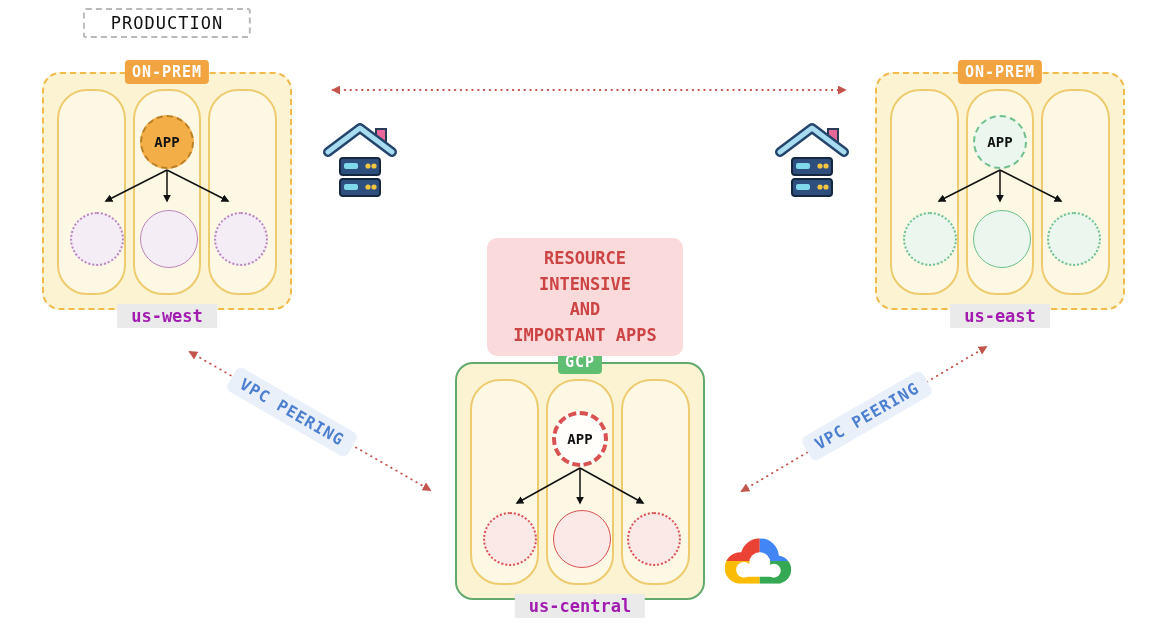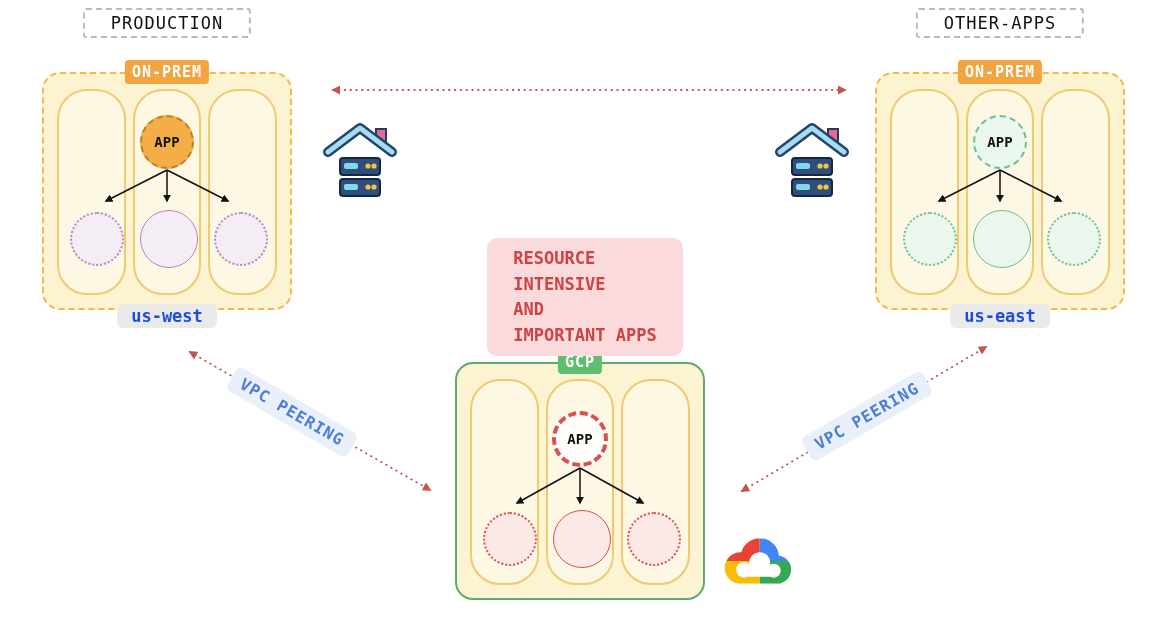--- a/index.html
+++ b/index.html
@@ -50,28 +50,28 @@
   .pos-1 { left:26px;  top:138px; }
   .pos-2 { left:96px;  top:136px; width:58px; height:58px; }
   .pos-3 { left:170px; top:138px; }
   .zone-center .pos-1, .zone-center .pos-3 { top:148px; }
   .zone-center .pos-2 { top:146px; }
   .c-purple { border-color:var(--purple-border,#BA85BC); background:var(--purple-bg,#F5EDF6); }
   .c-green  { border-color:var(--green-circle-border,#6FC08C); background:var(--green-circle-bg,#EAF6EE); }
   .c-red    { border-color:var(--red-circle-border,#D95151); background:var(--red-circle-bg,#FBE9E8); }
 
   .region-pill { position:absolute; bottom:-20px; left:50%; transform:translateX(-50%);
-    background:var(--pill-bg,#EAEAEA); border-radius:6px; padding:2px 14px;
-    font-weight:bold; font-size:17px; color:#1d4ed8; white-space:nowrap; }
+    background:var(--pill-bg,#EAEAEA); border-radius:0; padding:2px 14px;
+    font-weight:bold; font-size:17px; color:#a21caf; white-space:nowrap; }
 
   
   .callout { position:absolute; left:487px; top:238px; width:196px; min-height:102px;
     background:var(--callout-bg,#FADADA); color:var(--callout-text,#CC4444); border-radius:10px;
     font-weight:bold; font-size:17px; line-height:1.5; display:flex; align-items:center;
-    justify-content:center; text-align:left; white-space:pre-line; padding:8px 6px; }
+    justify-content:center; text-align:center; white-space:pre-line; padding:8px 6px; }
 
   
   .vpc-label { position:absolute; transform:translate(-50%,-50%) rotate(var(--rot,0deg));
     background:var(--vpc-bg,#E9F0FA); color:var(--vpc-blue,#4D7FD0); font-weight:bold;
     font-size:16px; padding:4px 11px; border-radius:6px; letter-spacing:1px; white-space:nowrap; }
 
   
   .house { position:absolute; width:80px; height:86px; }
   .house-left  { left:320px; top:116px; }
   .house-right { left:772px; top:116px; }
@@ -114,20 +114,21 @@
     <div class="cols">
       <div class="col"></div>
       <div class="col"></div>
       <div class="col"></div>
     </div>
     <div class="circle dotted c-red pos-1"></div>
     <div class="circle solid  c-red pos-2"></div>
     <div class="circle dotted c-red pos-3"></div>
     <div class="app-circle app-red">APP</div>
     <div class="badge badge-green">GCP</div>
+    <div class="region-pill">us-central</div>
   </div>
 
   <svg class="overlay">
     <defs>
       <marker id="mr" viewBox="0 0 10 10" refX="8" refY="5" markerWidth="9" markerHeight="9" orient="auto-start-reverse" markerUnits="userSpaceOnUse">
         <path class="mk-red" d="M0 0 L10 5 L0 10 Z"></path>
       </marker>
       <marker id="mb" viewBox="0 0 10 10" refX="8" refY="5" markerWidth="8" markerHeight="8" orient="auto-start-reverse" markerUnits="userSpaceOnUse">
         <path class="mk-black" d="M0 0 L10 5 L0 10 Z"></path>
       </marker>
@@ -148,21 +149,20 @@
       <line class="app-arrow" x1="1000" y1="170" x2="1061" y2="201" marker-end="url(#mb)"></line>
     </g>
     <g>
       <line class="app-arrow" x1="580" y1="468" x2="517" y2="503" marker-end="url(#mb)"></line>
       <line class="app-arrow" x1="580" y1="468" x2="580" y2="503" marker-end="url(#mb)"></line>
       <line class="app-arrow" x1="580" y1="468" x2="643" y2="503" marker-end="url(#mb)"></line>
     </g>
   </svg>
 
   <div class="title-box" style="left:167px">PRODUCTION</div>
-  <div class="title-box" style="left:1000px">OTHER-APPS</div>
 
   <div class="callout">RESOURCE
 INTENSIVE
 AND
 IMPORTANT APPS</div>
 
   <div class="vpc-label" style="left:292px; top:412px; --rot:30deg">VPC PEERING</div>
   <div class="vpc-label" style="left:867px; top:416px; --rot:-30deg">VPC PEERING</div>
 
   <div class="house house-left">

